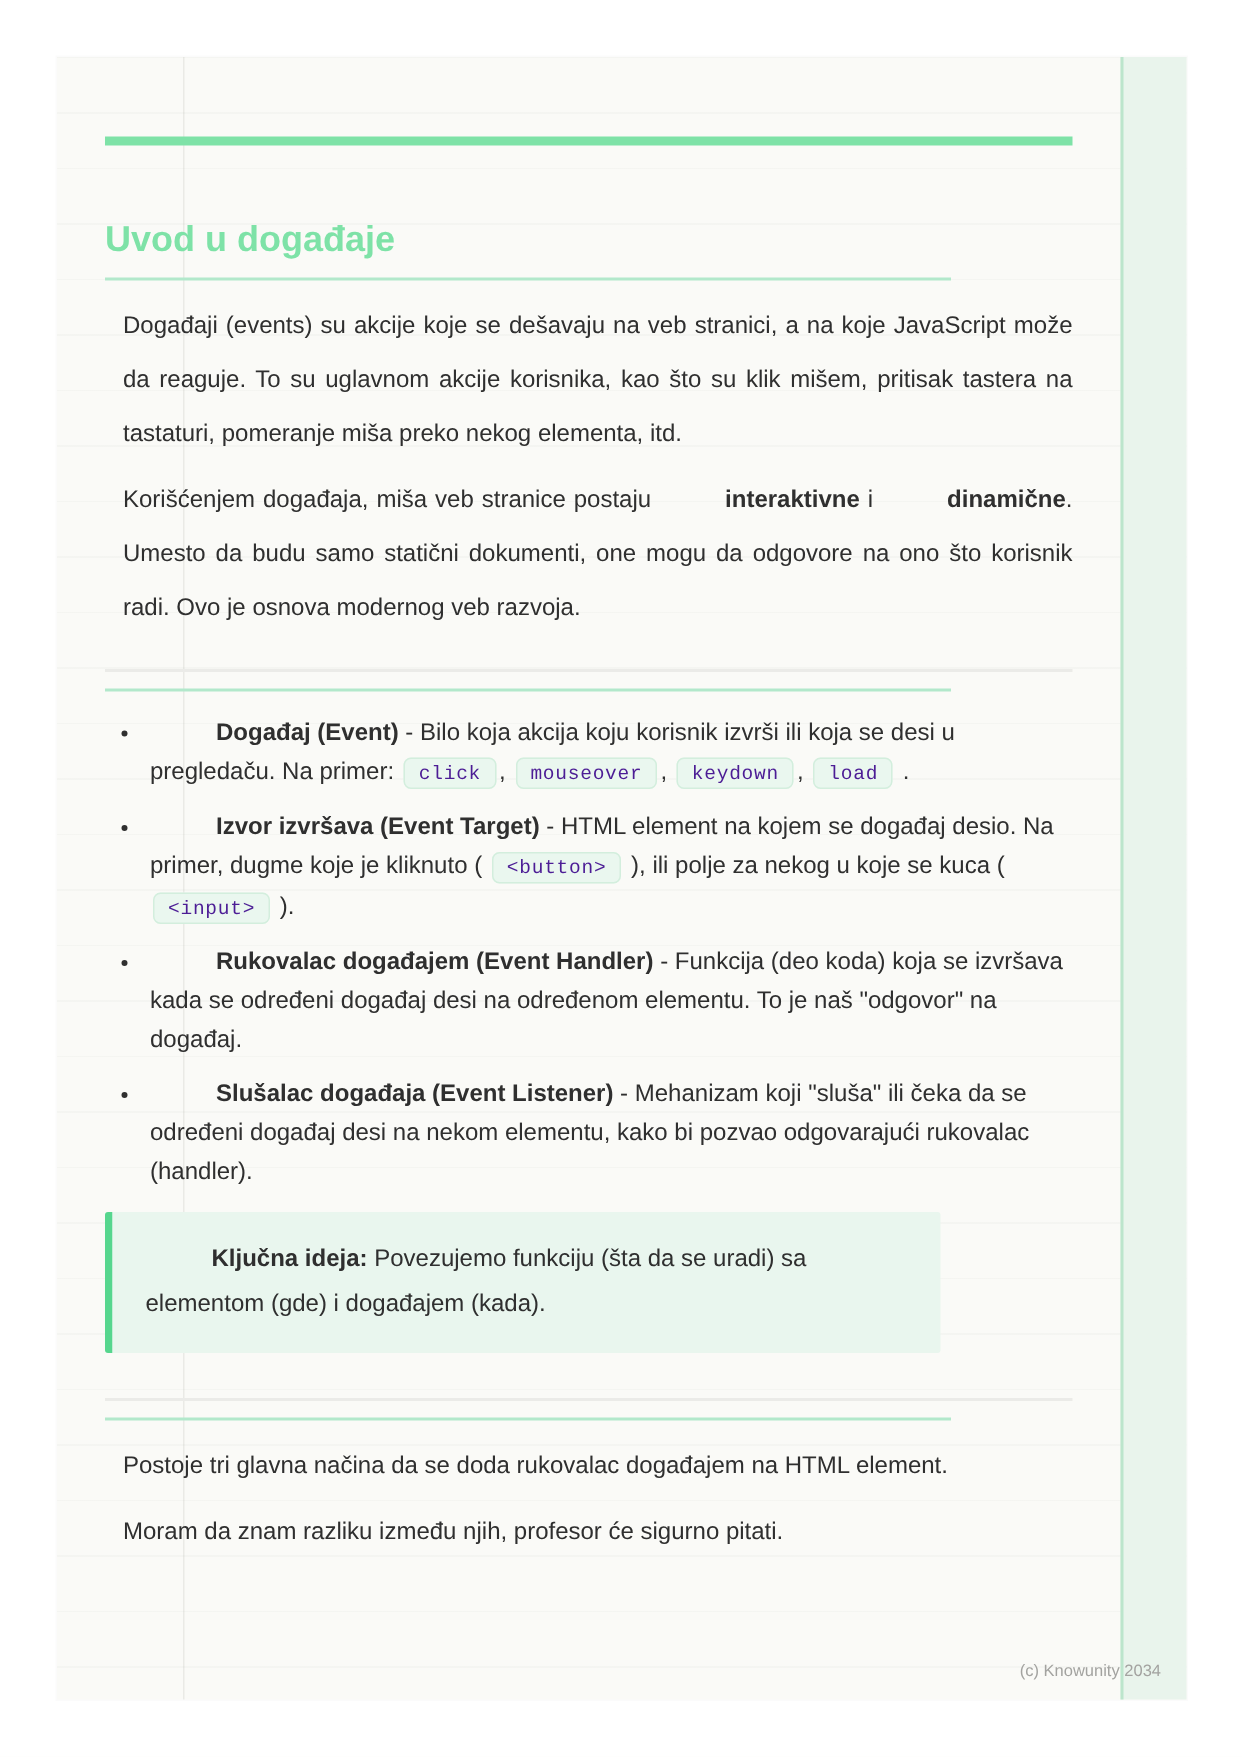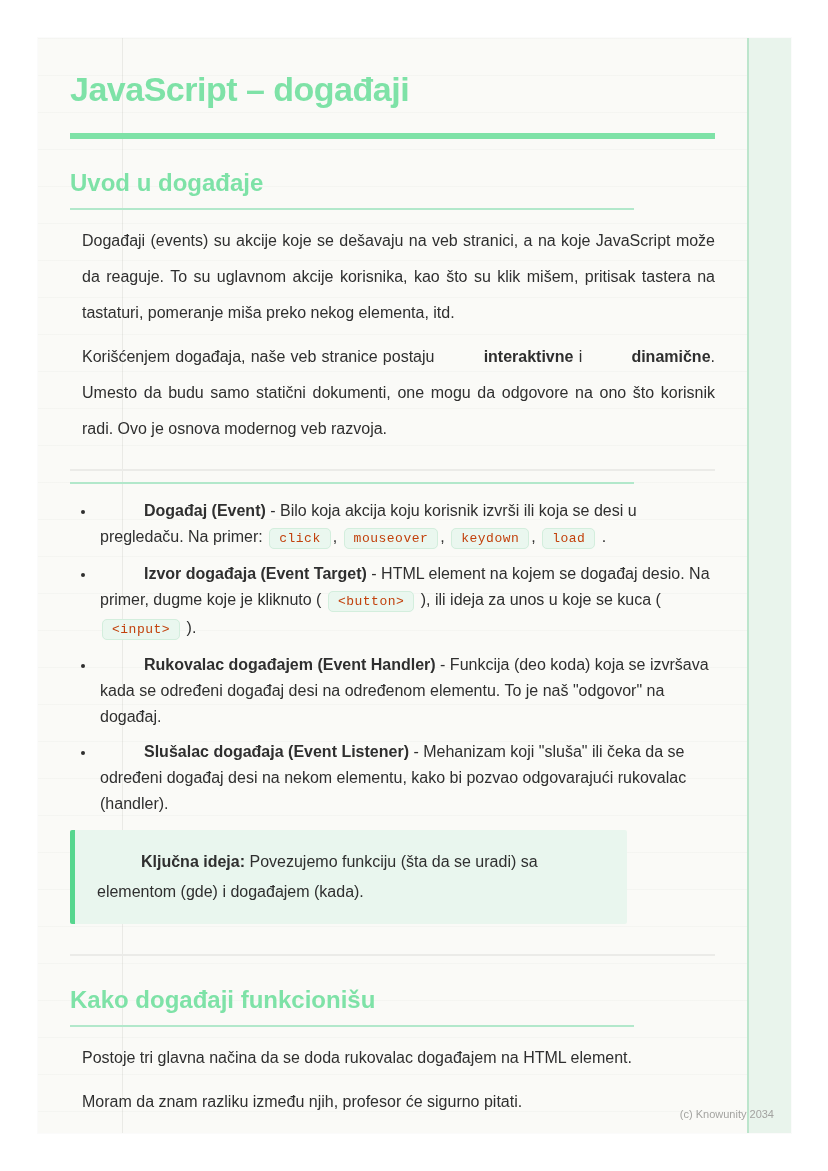--- a/index.html
+++ b/index.html
@@ -16,38 +16,38 @@
   .margin-strip{position:absolute;right:0;top:0;bottom:0;width:42px;background:#e9f4ec;border-left:2px solid #bce5cc;}
 
   .content{position:relative;width:645px;margin-left:32px;padding-top:30px;}
 
   h1.doc-title{
     margin:0;font-size:34px;line-height:42px;font-weight:bold;color:#7ee2a7;letter-spacing:-0.5px;
   }
   .title-rule{height:6px;background:#7ee2a7;border:none;margin:23px 0 0 0;width:100%;}
 
   h2.section-heading{
-    margin:29px 0 0 0;font-size:24px;line-height:29px;font-weight:bold;color:#7ee2a7;
+    margin:48px 0 0 0;font-size:24px;line-height:29px;font-weight:bold;color:#7ee2a7;
   }
   .heading-rule{height:2px;background:#b2e8cb;border:none;margin:11px 0 0 0;width:87.5%;}
 
   p.body-par{margin:13px 0 0 12px;font-size:16px;line-height:36px;text-align:justify;}
   p.body-par + p.body-par{margin-top:8px;}
   .b{font-weight:bold;padding-left:44px;}
   .note{text-align:left;}
 
   .divider{height:2px;background:#ebebe8;border:none;margin:22px 0 0 0;width:100%;}
 
   ul.term-list{margin:14px 0 0 0;padding:0 0 0 26px;}
   ul.term-list li{margin:0 0 9px 0;font-size:16px;line-height:26px;padding-left:4px;}
   ul.term-list li::marker{color:#2f2f2f;font-size:14px;}
 
   .code{
     font-family:"Liberation Mono","DejaVu Sans Mono",monospace;
-    font-size:13px;color:#c2410c;background:#eaf7ef;border:1px solid #d3eedd;
+    font-size:13px;color:#4c1d95;background:#eaf7ef;border:1px solid #d3eedd;
     border-radius:5px;padding:2px 9px;margin:0 2px;white-space:nowrap;letter-spacing:0.5px;
   }
 
   .callout{
     margin:13px 88px 0 0;background:#e9f6ee;border-left:5px solid #56d68e;border-radius:2px;
     padding:17px 22px;font-size:16px;line-height:30px;
   }
 
   .footer-credit{
     position:absolute;right:17px;bottom:13px;font-size:11px;color:#a3a3a0;
@@ -55,50 +55,48 @@
 </style>
 </head>
 <body>
 
 <div class="page">
   <div class="margin-line"></div>
   <div class="margin-strip"></div>
 
   <div class="content">
 
-    <h1 class="doc-title">JavaScript – događaji</h1>
     <hr class="title-rule">
 
     <section>
       <h2 class="section-heading">Uvod u događaje</h2>
       <hr class="heading-rule">
       <p class="body-par"><span>Događaji (events) su akcije koje se dešavaju na veb stranici, a na koje JavaScript može da reaguje. To su uglavnom akcije korisnika, kao što su klik mišem, pritisak tastera na tastaturi, pomeranje miša preko nekog elementa, itd.</span></p>
-      <p class="body-par"><span>Korišćenjem događaja, naše veb stranice postaju </span><span class="b">interaktivne</span><span> i </span><span class="b">dinamične</span><span>. Umesto da budu samo statični dokumenti, one mogu da odgovore na ono što korisnik radi. Ovo je osnova modernog veb razvoja.</span></p>
+      <p class="body-par"><span>Korišćenjem događaja, miša veb stranice postaju </span><span class="b">interaktivne</span><span> i </span><span class="b">dinamične</span><span>. Umesto da budu samo statični dokumenti, one mogu da odgovore na ono što korisnik radi. Ovo je osnova modernog veb razvoja.</span></p>
     </section>
 
     <hr class="divider">
 
     <section>
       <hr class="heading-rule">
       <ul class="term-list">
         <li><span class="b">Događaj (Event)</span><span> - Bilo koja akcija koju korisnik izvrši ili koja se desi u pregledaču. Na primer: </span><span><span class="code">click</span>, <span class="code">mouseover</span>, <span class="code">keydown</span>, <span class="code">load</span> .</span></li>
-        <li><span class="b">Izvor događaja (Event Target)</span><span> - HTML element na kojem se događaj desio. Na primer, dugme koje je kliknuto ( </span><span class="code">&lt;button&gt;</span><span> ), ili ideja za unos u koje se kuca ( </span><span class="code">&lt;input&gt;</span><span> ).</span></li>
+        <li><span class="b">Izvor izvršava (Event Target)</span><span> - HTML element na kojem se događaj desio. Na primer, dugme koje je kliknuto ( </span><span class="code">&lt;button&gt;</span><span> ), ili polje za nekog u koje se kuca ( </span><span class="code">&lt;input&gt;</span><span> ).</span></li>
         <li><span class="b">Rukovalac događajem (Event Handler)</span><span> - Funkcija (deo koda) koja se izvršava kada se određeni događaj desi na određenom elementu. To je naš "odgovor" na događaj.</span></li>
         <li><span class="b">Slušalac događaja (Event Listener)</span><span> - Mehanizam koji "sluša" ili čeka da se određeni događaj desi na nekom elementu, kako bi pozvao odgovarajući rukovalac (handler).</span></li>
       </ul>
 
       <div class="callout">
         <span class="b">Ključna ideja:</span><span> Povezujemo funkciju (šta da se uradi) sa elementom (gde) i događajem (kada).</span>
       </div>
     </section>
 
     <hr class="divider" style="margin-top:30px;">
 
     <section>
-      <h2 class="section-heading">Kako događaji funkcionišu</h2>
       <hr class="heading-rule">
       <p class="body-par"><span>Postoje tri glavna načina da se doda rukovalac događajem na HTML element.</span></p>
       <p class="body-par note"><span>Moram da znam razliku između njih, profesor će sigurno pitati.</span></p>
     </section>
 
   </div>
 
   <div class="footer-credit">(c) Knowunity 2034</div>
 </div>
 

